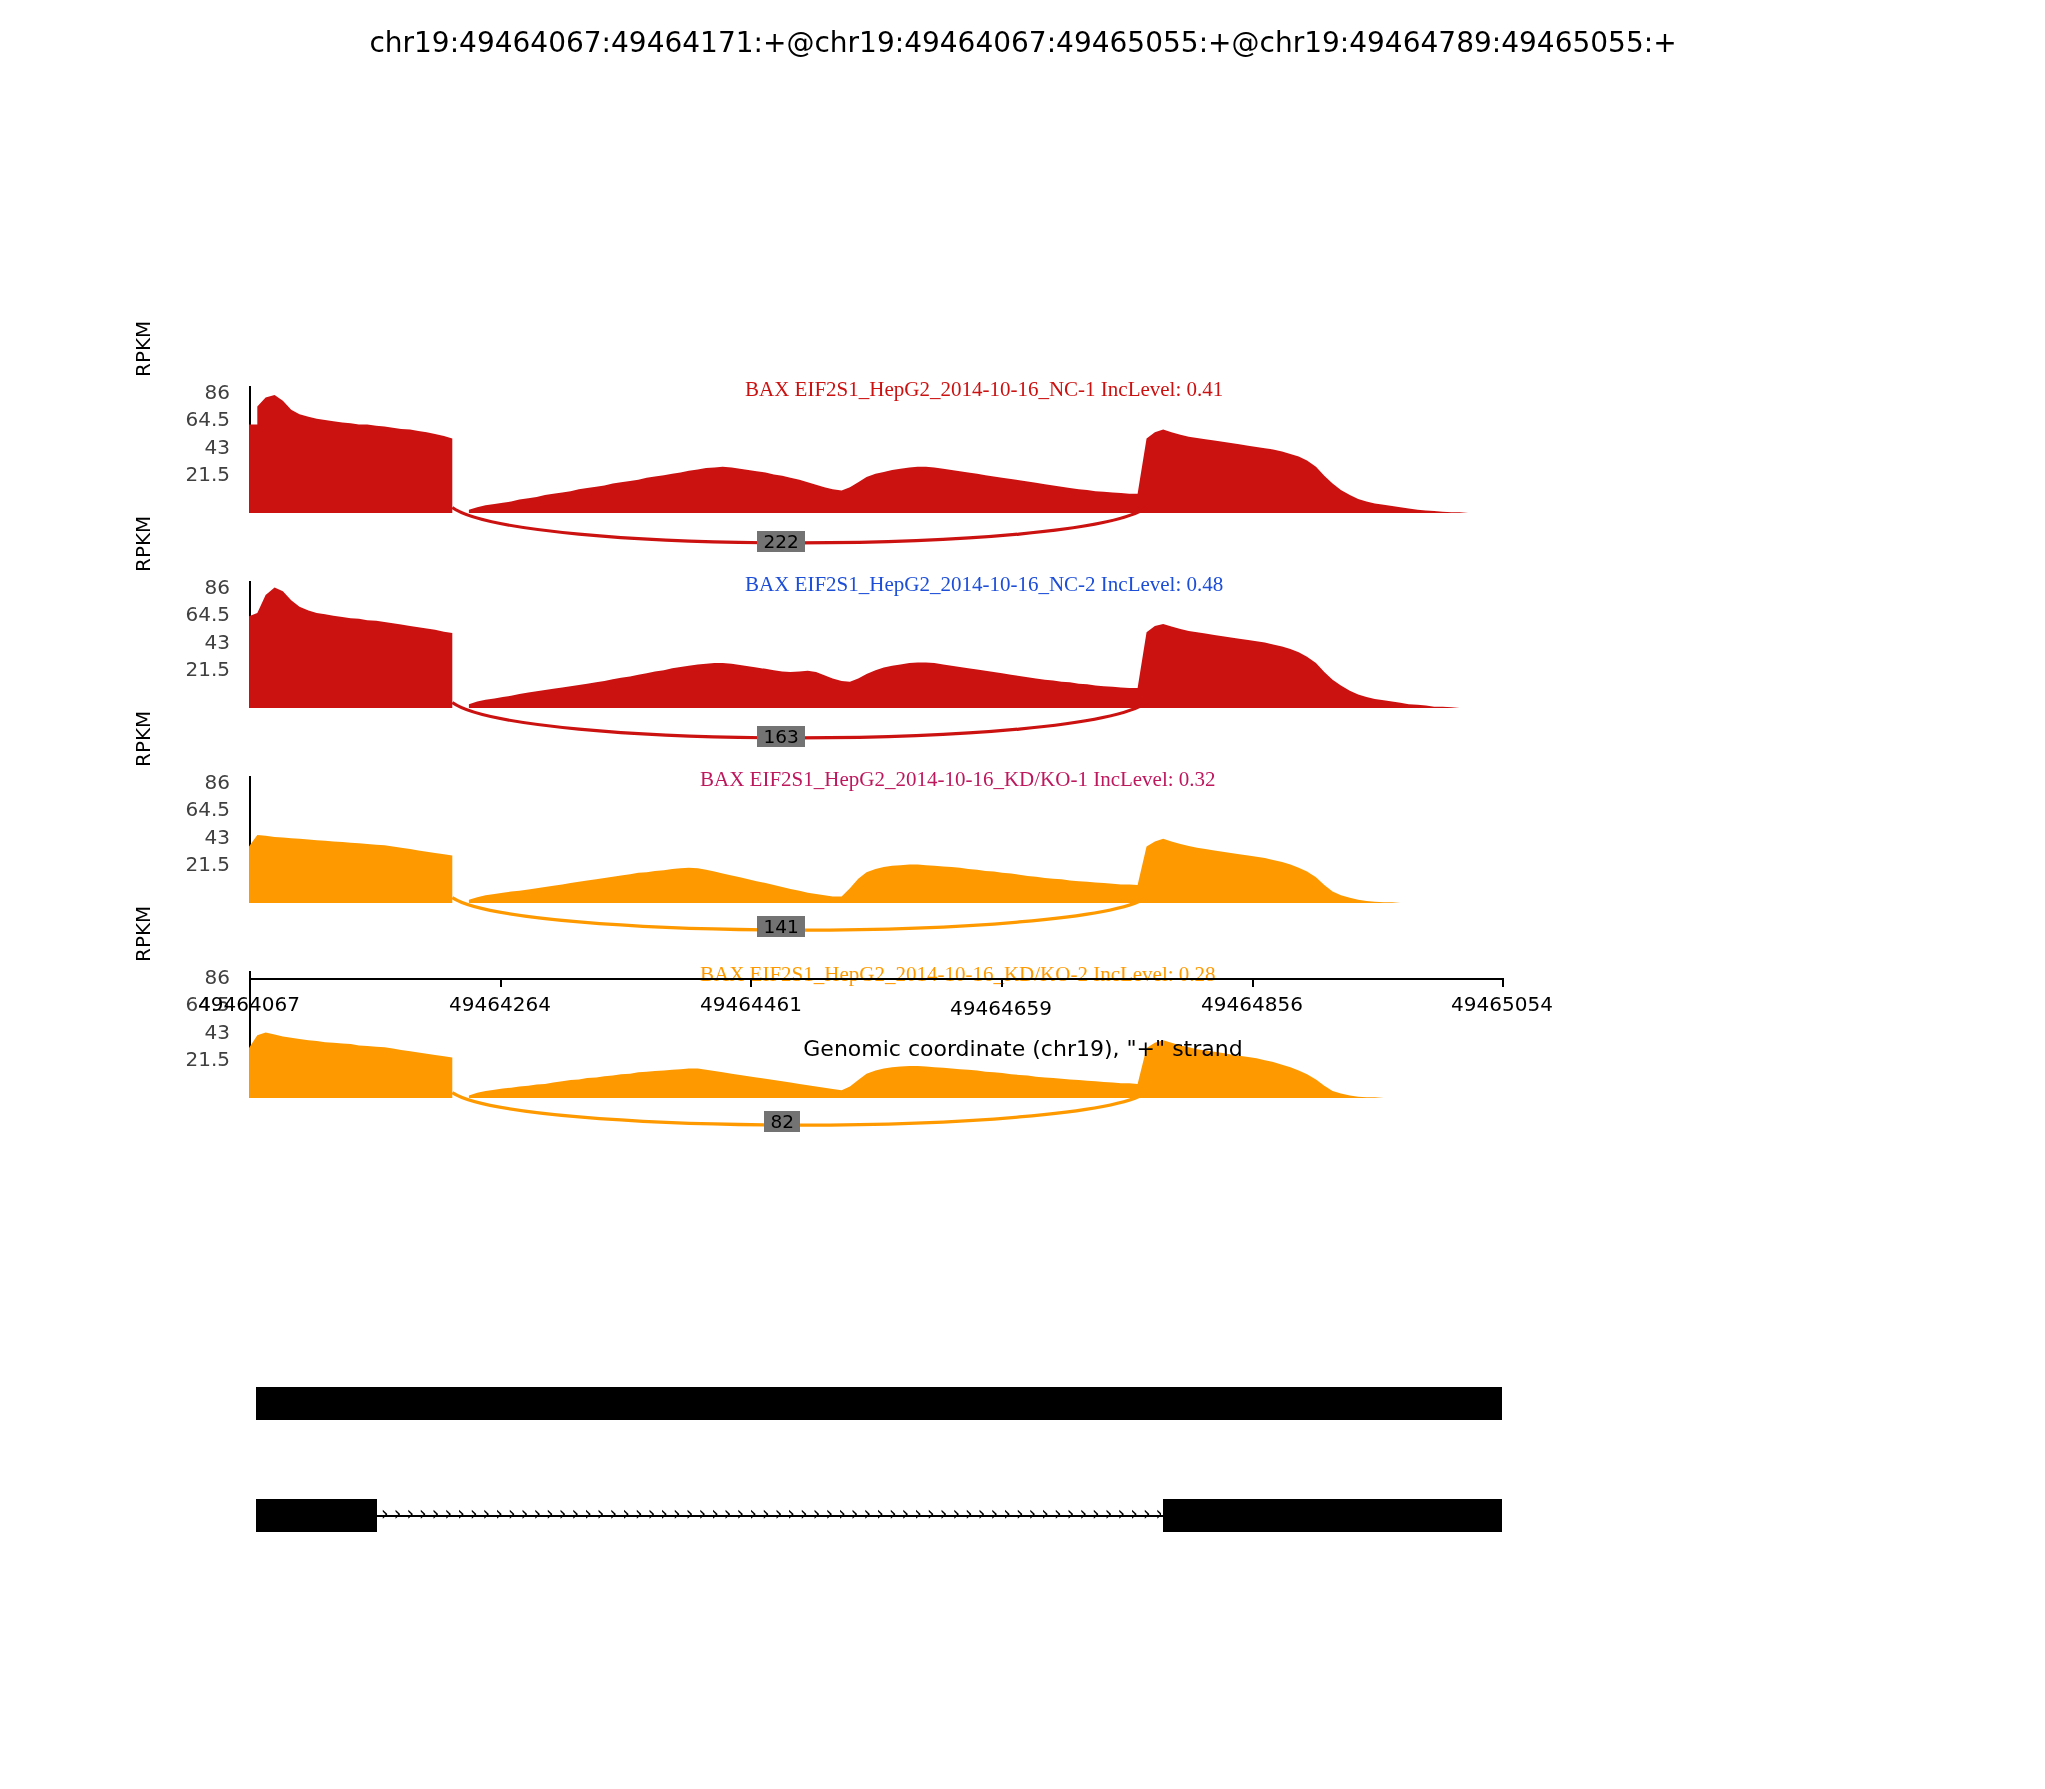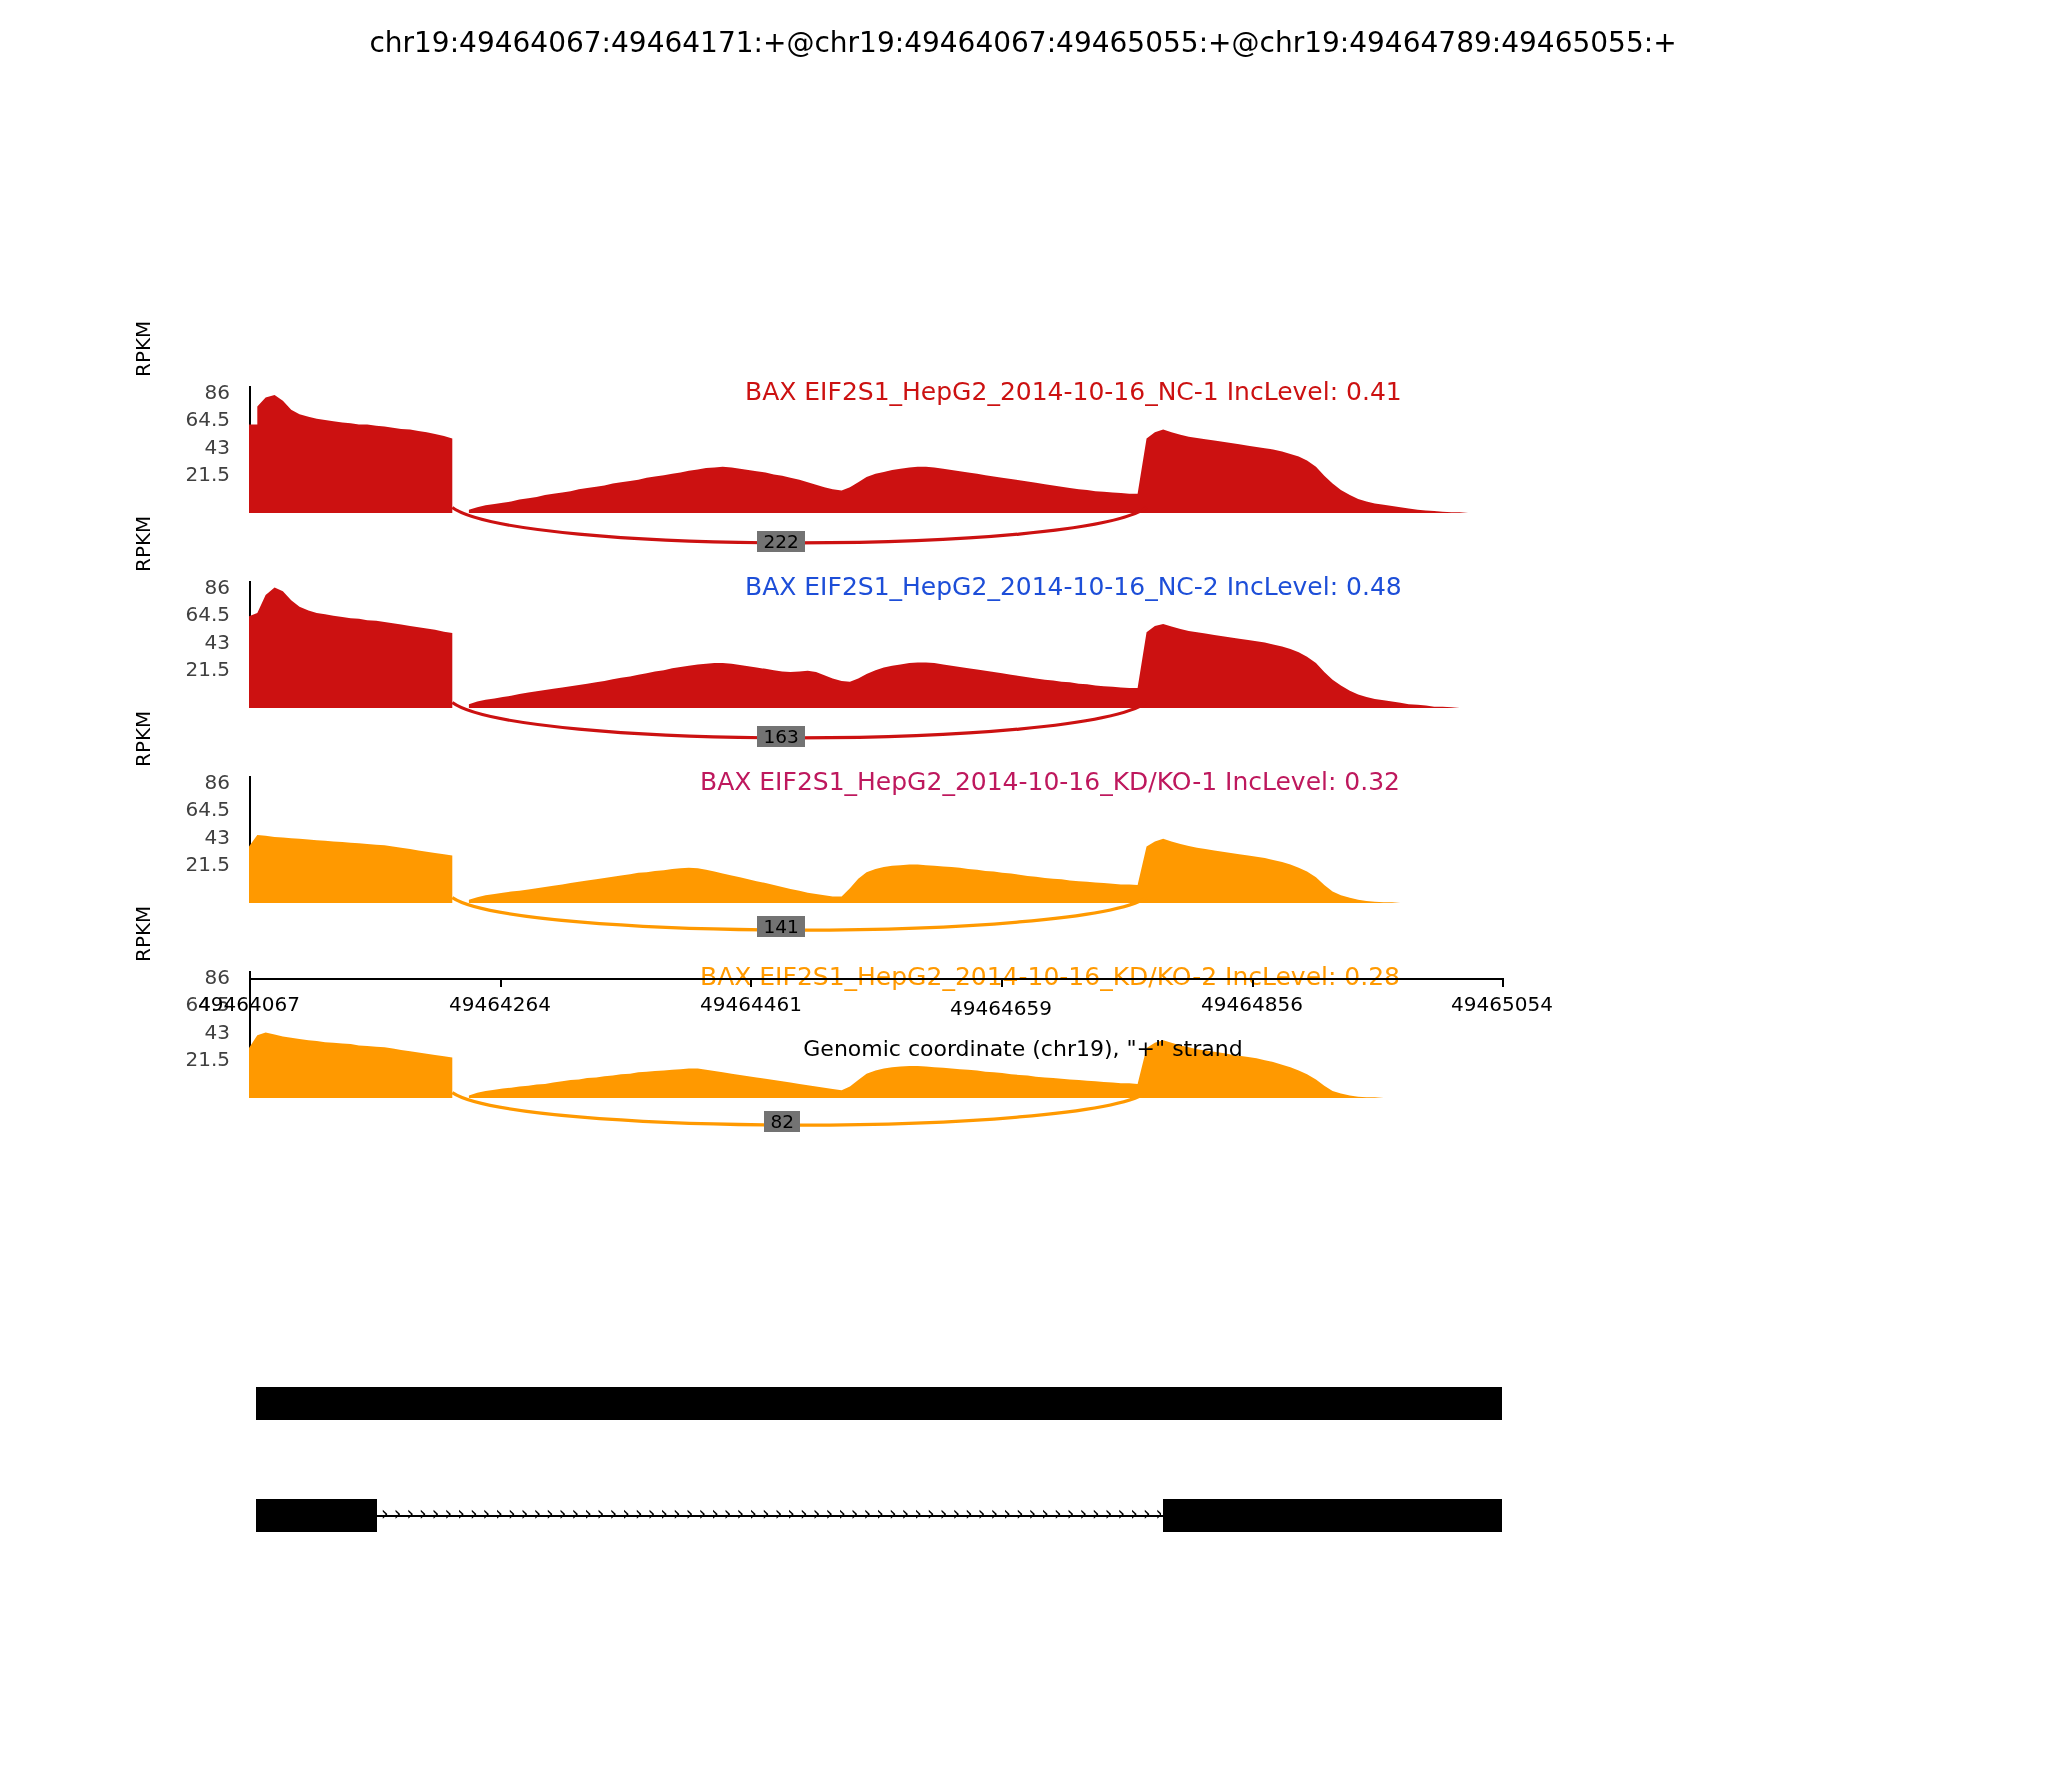--- a/index.html
+++ b/index.html
@@ -13,21 +13,21 @@
 
   .panel{position:absolute;left:0;width:2046px;}
   .axis-label{
     position:absolute;font-size:20px;color:#000;
     transform:rotate(-90deg);transform-origin:left top;white-space:nowrap;
   }
   .ytick{
     position:absolute;font-size:20px;color:#404040;text-align:right;white-space:nowrap;
   }
   .sample-label{
-    position:absolute;font-size:25px;white-space:nowrap;
+    position:absolute;font-size:21px;white-space:nowrap;font-family:Liberation Serif, serif;
   }
   .plotbox{position:absolute;}
   .yaxis-line{position:absolute;background:#000;width:1.9px;}
   .junction-count{
     position:absolute;font-size:18.5px;color:#000;background:#737373;
     padding:0 6.4px;white-space:nowrap;
   }
 
   .xaxis{position:absolute;}
   .xaxis-line{position:absolute;background:#000;height:1.9px;}

